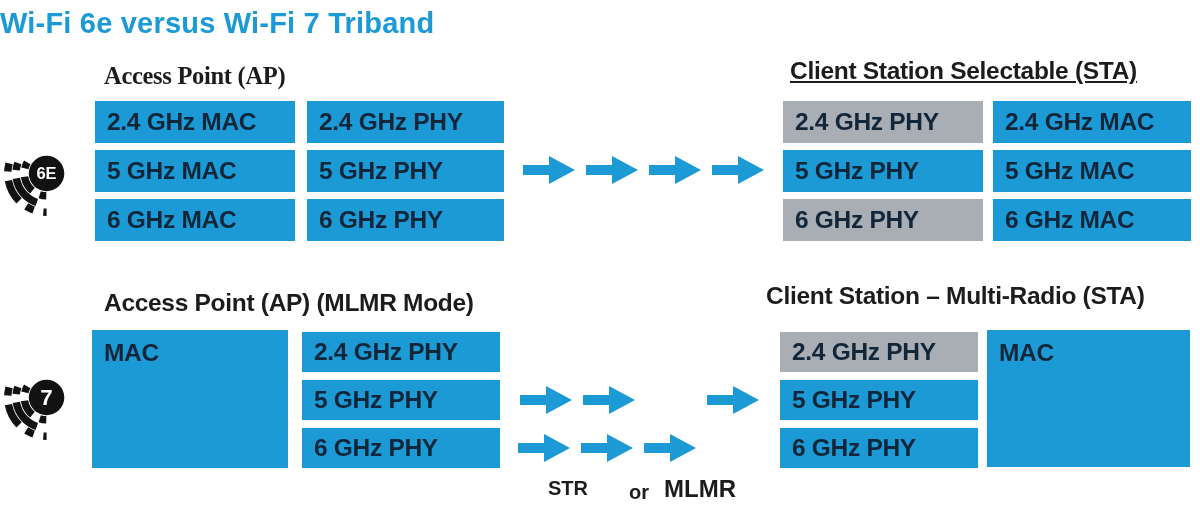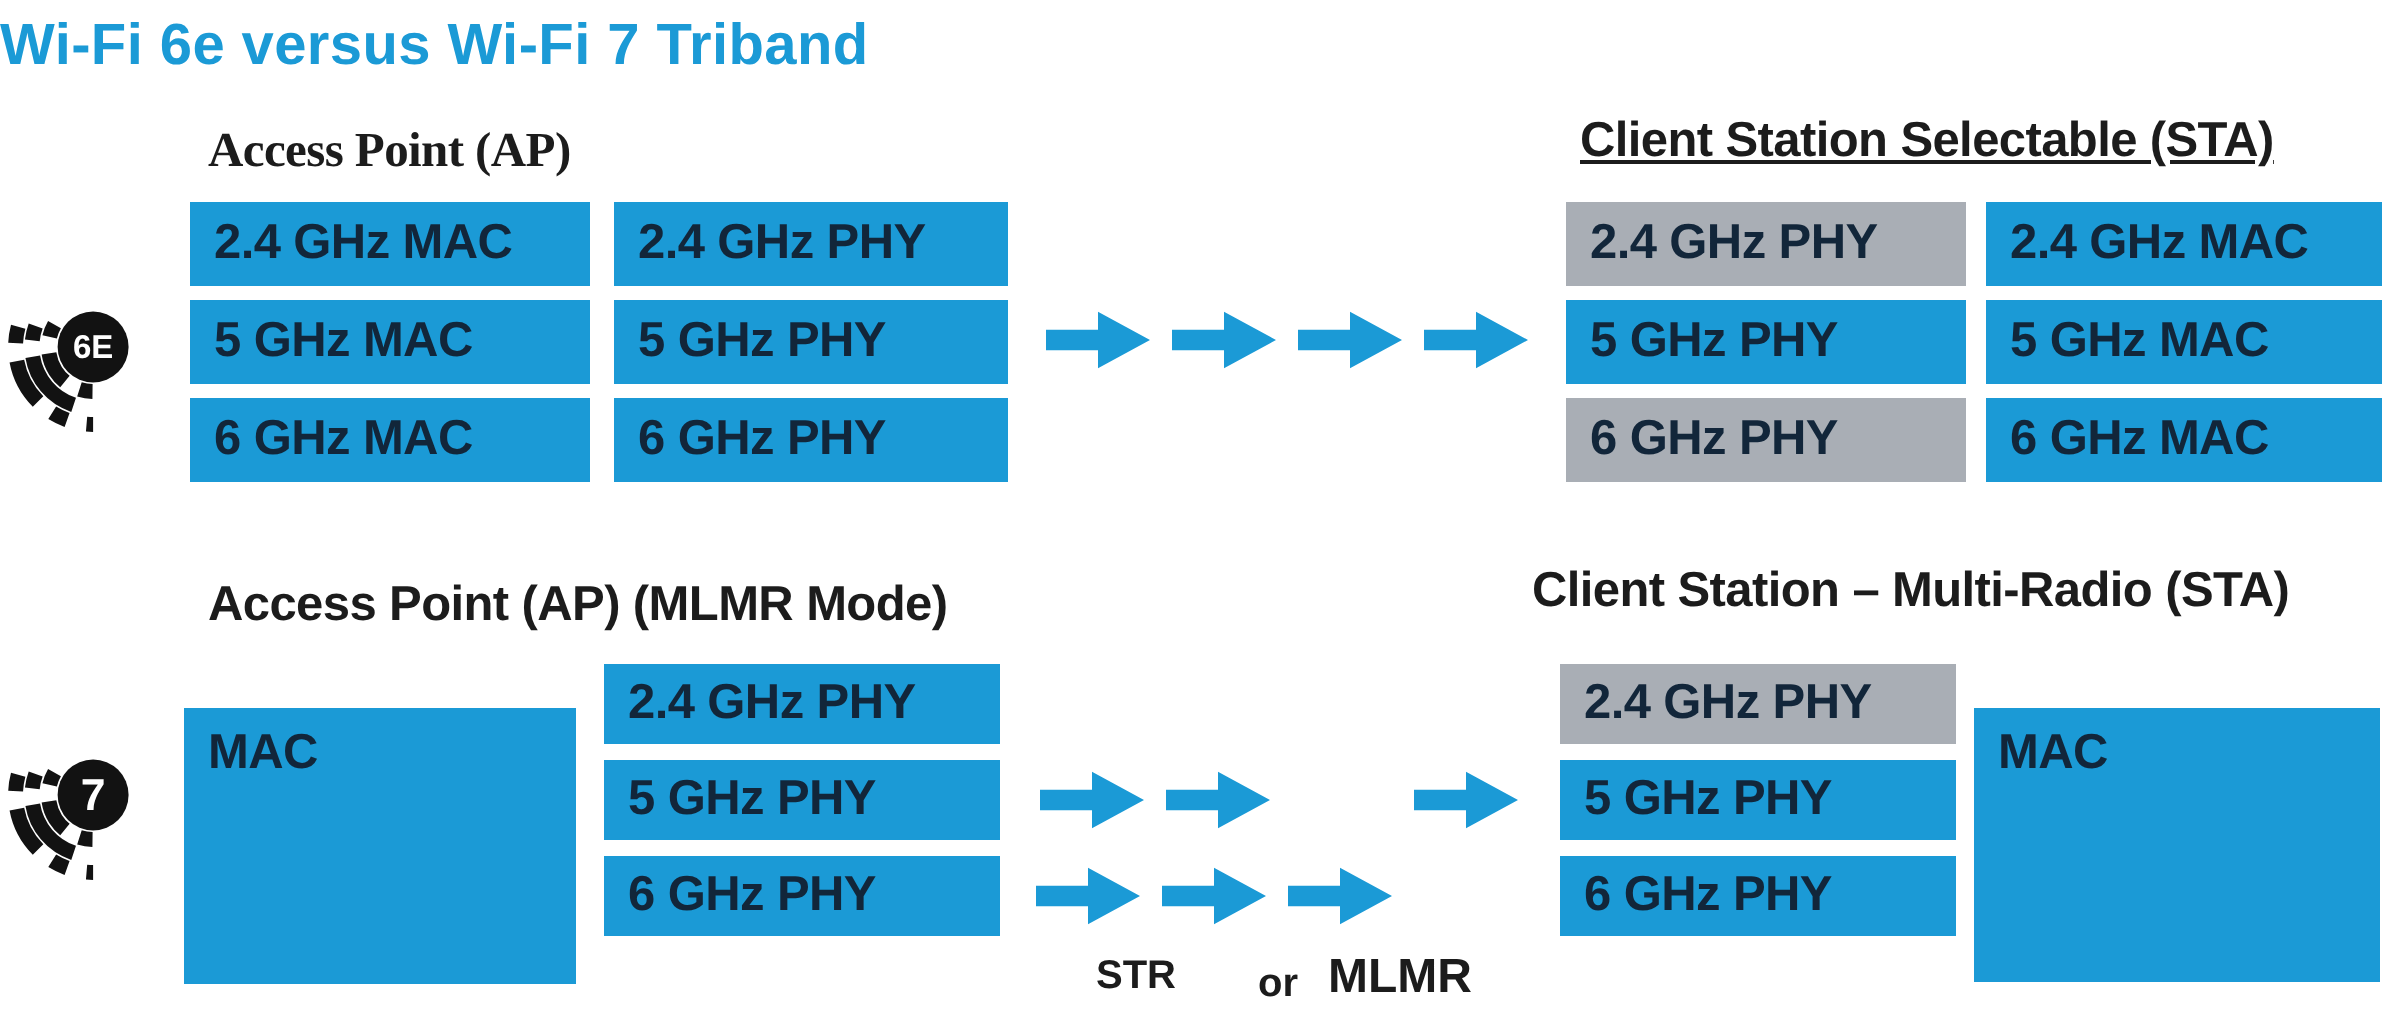--- a/index.html
+++ b/index.html
@@ -25,21 +25,21 @@
   .box{
     height:42px;display:flex;align-items:center;box-sizing:border-box;
     padding-left:12px;background:var(--blue);
     font-size:24.5px;font-weight:bold;color:var(--box_text);
     letter-spacing:-0.3px;white-space:nowrap;
   }
   .box.b{height:40px;}
   .box[data-variant="gray"]{background:var(--gray);}
   .bigbox{
     background:var(--blue);box-sizing:border-box;padding:9px 0 0 12px;
-    font-size:24.5px;font-weight:bold;color:var(--box_text);letter-spacing:-0.3px;margin-top:24px;
+    font-size:24.5px;font-weight:bold;color:var(--box_text);letter-spacing:-0.3px;
   }
   .arrow-row{display:flex;gap:11px;}
   .arrow{
     width:52px;height:30px;background:var(--blue);
     clip-path:polygon(0 33%,50% 33%,50% 3%,100% 50%,50% 97%,50% 67%,0 67%);
   }
   .linklab{font-weight:bold;color:var(--heading_text);white-space:nowrap;}
   .wifi-icon{display:block;}
 </style>
 </head>

